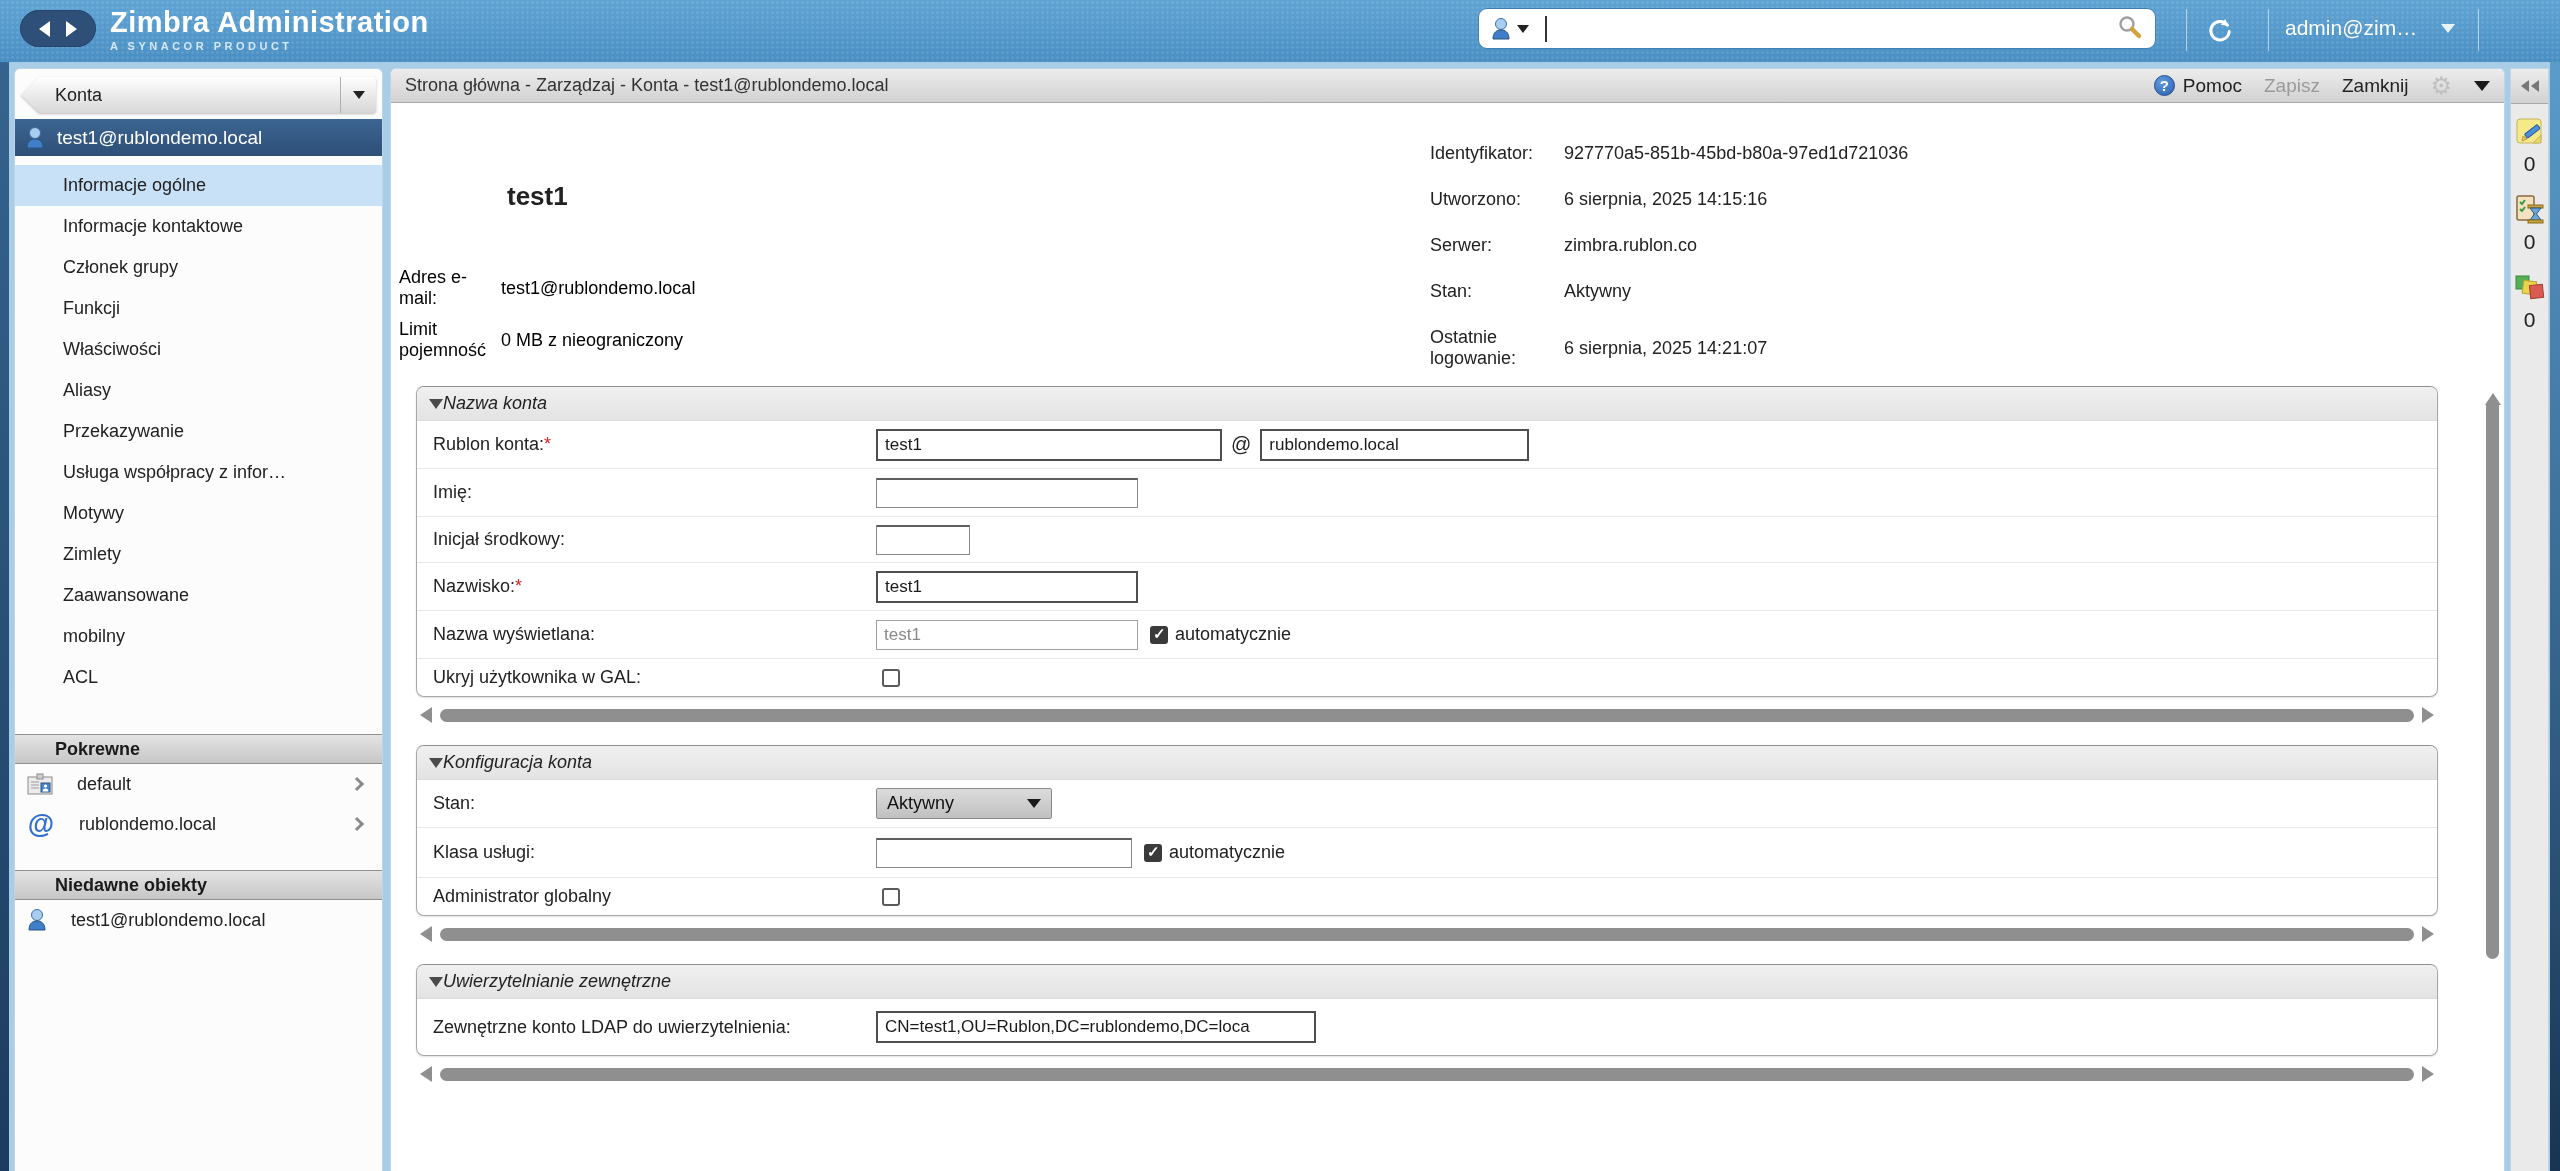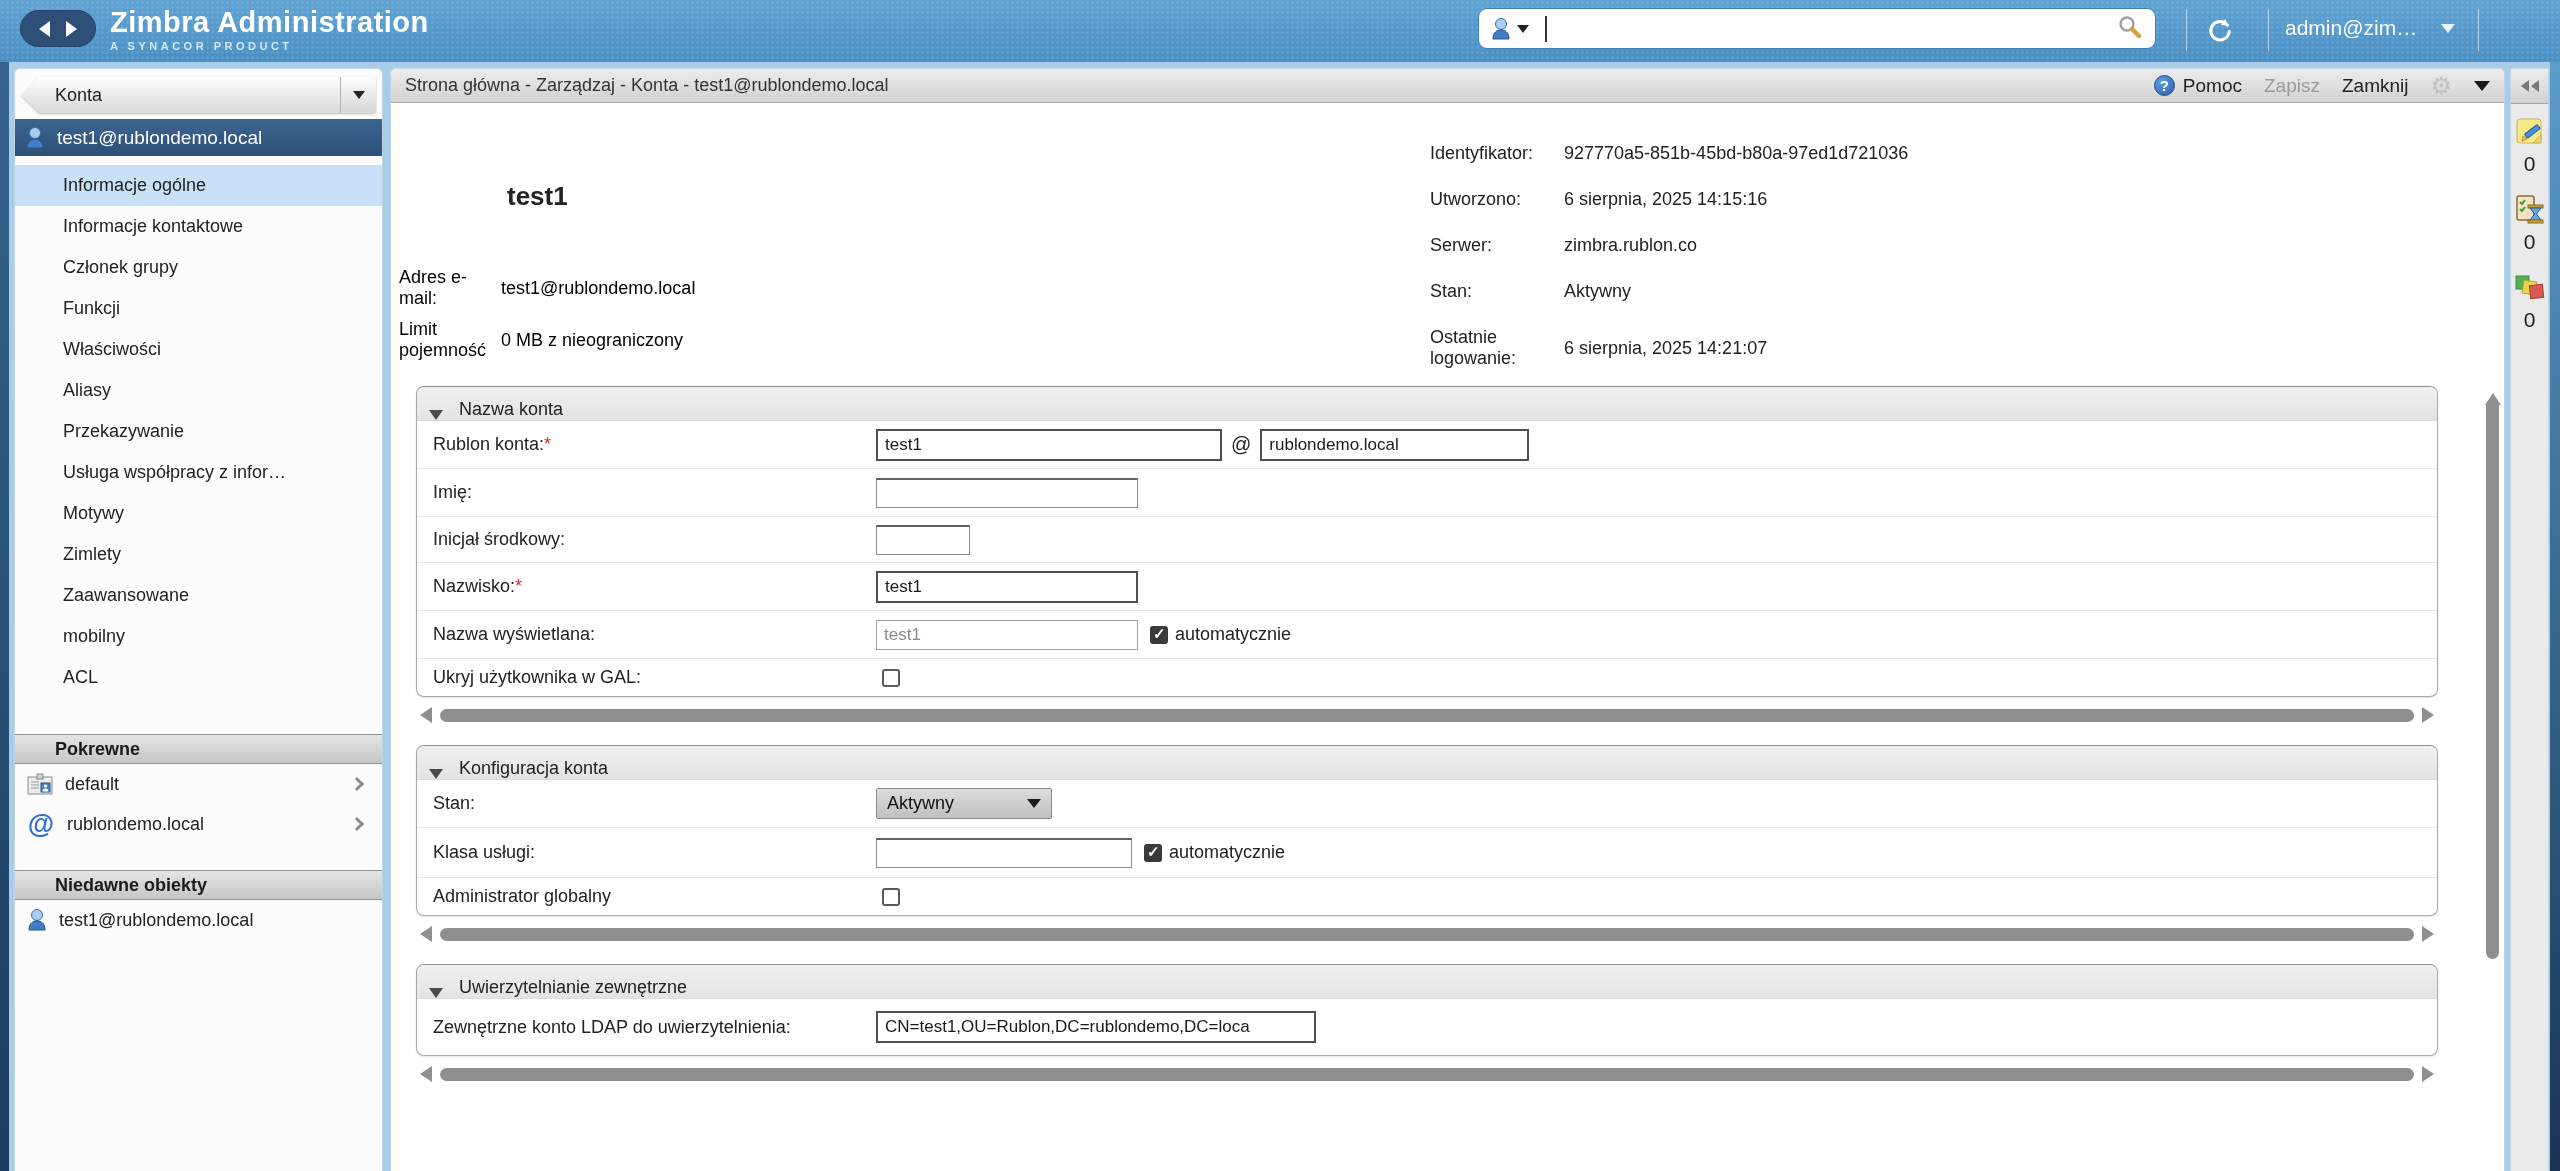--- a/index.html
+++ b/index.html
@@ -43,21 +43,21 @@
   .konta-caret { width:36px; background:linear-gradient(#fefefe,#d6d6d6); border-left:1px solid #b0b0b0;
     border-radius:0 4px 4px 0; display:grid; place-items:center; }
   .sel-account { height:37px; background:linear-gradient(#3c6591,#2e4f78); display:flex; align-items:center;
     gap:12px; padding-left:10px; color:#fff; font-size:19px; margin-bottom:9px; }
   .nav-item { height:41px; display:flex; align-items:center; padding-left:48px; font-size:18px; color:#222; cursor:pointer; }
   .nav-item.active { background:#c9e1f7; }
   .side-subheader { height:30px; margin-top:36px; background:linear-gradient(#e4e4e4,#c6c6c6);
     border-top:1px solid #8f8f8f; border-bottom:1px solid #8f8f8f; display:flex; align-items:center;
     padding-left:40px; font-size:18px; font-weight:bold; color:#1a1a1a; }
   .side-subheader.recent { margin-top:26px; }
-  .overview-row { height:40px; display:flex; align-items:center; gap:12px; padding:0 20px 0 12px; font-size:18px; color:#222; cursor:pointer; }
+  .overview-row { height:40px; display:flex; align-items:center; gap:24px; padding:0 20px 0 12px; font-size:18px; color:#222; cursor:pointer; }
   .overview-row .lbl { flex:1; }
   .chev-right { width:10px; height:10px; border-top:3px solid #8a8a8a; border-right:3px solid #8a8a8a; transform:rotate(45deg); }
   .at-glyph { font-size:27px; font-weight:bold; color:#2f6fd0; width:28px; text-align:center; }
 
   
   .content { position:absolute; left:390px; top:68px; bottom:0; width:2115px; background:#fff;
     border:1px solid #bcd6e8; border-bottom:none; border-radius:6px 6px 0 0; }
   .crumbbar { position:absolute; left:0; top:0; right:0; height:34px; background:linear-gradient(#ececec,#d2d2d2);
     border-bottom:1px solid #a8a8a8; border-radius:6px 6px 0 0; display:flex; align-items:center; padding:0 14px; }
   .crumb-text { font-size:18px; color:#333; }
@@ -76,21 +76,21 @@
   .acct-header { position:absolute; left:0; top:34px; right:20px; height:283px; }
   .acct-title { position:absolute; left:116px; top:78px; font-size:26px; font-weight:bold; color:#222; }
   .acct-left { position:absolute; left:8px; top:164px; display:grid; grid-template-columns:102px 400px; row-gap:10px; align-items:center; font-size:18px; color:#000000; }
   .acct-right { position:absolute; left:1039px; top:40px; display:grid; grid-template-columns:134px 900px; row-gap:25px; align-items:center; font-size:18px; color:#222; }
 
   
   .sections { margin-left:25px; width:2022px; }
   .section { border:1px solid #a8a8a8; border-top-color:#8f8f8f; border-radius:8px; background:#fff; overflow:hidden;
     box-shadow:0 1px 2px rgba(0,0,0,.12); }
   .sec-head { height:34px; background:linear-gradient(#f0f0f0,#e3e3e3); border-bottom:1px solid #dcdcdc;
-    display:flex; align-items:flex-end; gap:16px; padding-left:12px; }
+    display:flex; align-items:center; padding-left:12px;font-style:italic; }
   .sec-tri { width:0; height:0; border-left:7px solid transparent; border-right:7px solid transparent; border-top:10px solid #4a4a4a; cursor:pointer; }
   .sec-title { font-size:18px; color:#222; }
   .frow { display:grid; grid-template-columns:443px 1fr; align-items:center; padding-left:16px; border-bottom:1px solid #e8e8e8; }
   .frow:last-child { border-bottom:none; }
   .frow .flabel { font-size:18px; color:#222; }
   .req { color:#d22; }
   .h48 { min-height:48px; } .h46 { min-height:46px; } .h50 { min-height:50px; } .h37 { min-height:37px; } .h56 { min-height:56px; }
   .fvalue { display:flex; align-items:center; }
   .txt { height:30px; border:1px solid #8a8a8a; border-top:2px solid #5f5f5f; font-size:17px; padding:0 7px;
     font-family:"Liberation Sans","DejaVu Sans",sans-serif; color:#1a1a1a; background:#fff; }

